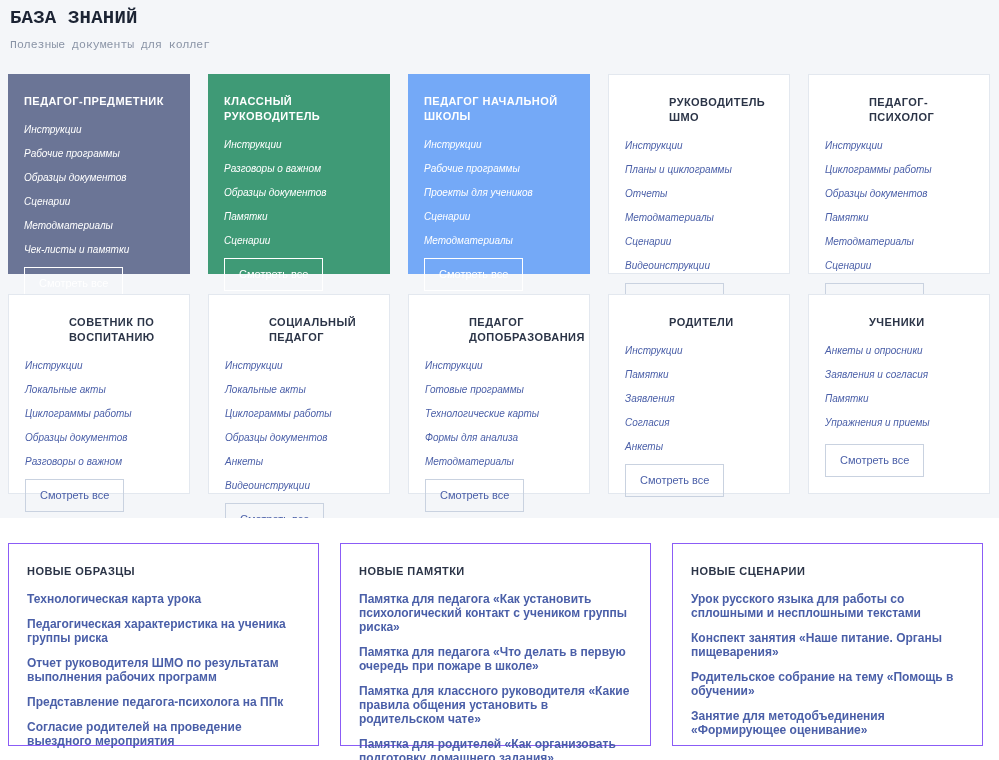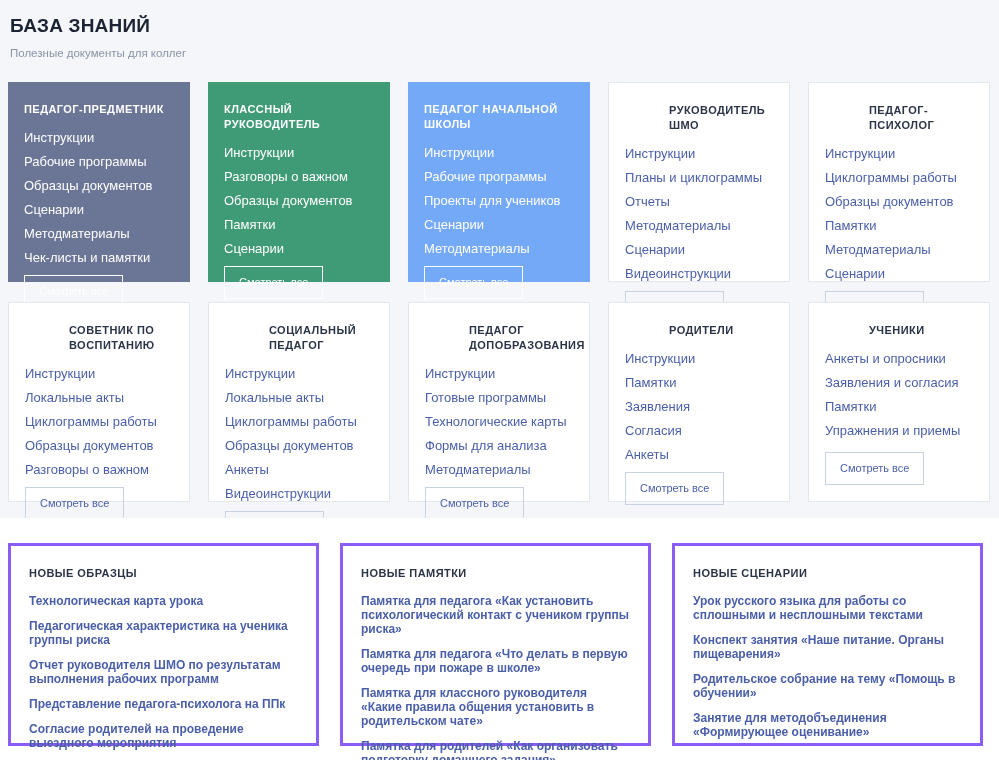--- a/index.html
+++ b/index.html
@@ -9,21 +9,21 @@
     width: 999px;
     height: 760px;
     background: #f4f6f9;
     font-family: "Liberation Sans", "DejaVu Sans", sans-serif;
     overflow: hidden;
   }
 
   .page { width: 999px; height: 760px; position: relative; }
 
   
-  .header { padding: 14px 10px 0 10px; }
+  .header { padding: 6px 10px 0 10px; font-family: Liberation Mono, monospace; }
   .header h1 {
     font-size: 19px;
     font-weight: bold;
     color: #1c2434;
     letter-spacing: .2px;
     line-height: 24px;
   }
   .header .subtitle {
     font-size: 11.5px;
     color: #8a94a6;
@@ -63,26 +63,27 @@
     letter-spacing: .45px;
     line-height: 15px;
     text-transform: uppercase;
     margin-bottom: 14px;
   }
   .card.filled .card-title { color: #ffffff; }
   .card.plain  .card-title { color: #2b3447; padding-left: 44px; }
 
   .links { display: flex; flex-direction: column; flex: 1 1 auto; }
   .link {
-    font-size: 13px;
+    font-size: 10px;
     line-height: 14px;
     margin-bottom: 10px;
     text-decoration: none;
     cursor: pointer;
     white-space: nowrap;
+    font-style: italic;
   }
   .card.filled .link { color: #ffffff; }
   .card.plain  .link { color: #4a5fa8; }
 
   .btn {
     align-self: flex-start;
     font-size: 11px;
     line-height: 13px;
     padding: 9px 14px;
     background: transparent;
@@ -107,21 +108,21 @@
     padding: 25px 8px 0 8px;
     display: grid;
     grid-template-columns: repeat(3, 311px);
     column-gap: 21px;
   }
 
   .panel {
     width: 311px;
     height: 203px;
     background: #ffffff;
-    border: 3px solid #8b5cf6;
+    border: 1px solid #8b5cf6;
     padding: 20px 18px 14px 18px;
   }
   .panel-title {
     font-size: 11px;
     font-weight: bold;
     letter-spacing: .45px;
     color: #2b3447;
     text-transform: uppercase;
     line-height: 14px;
     margin-bottom: 14px;

